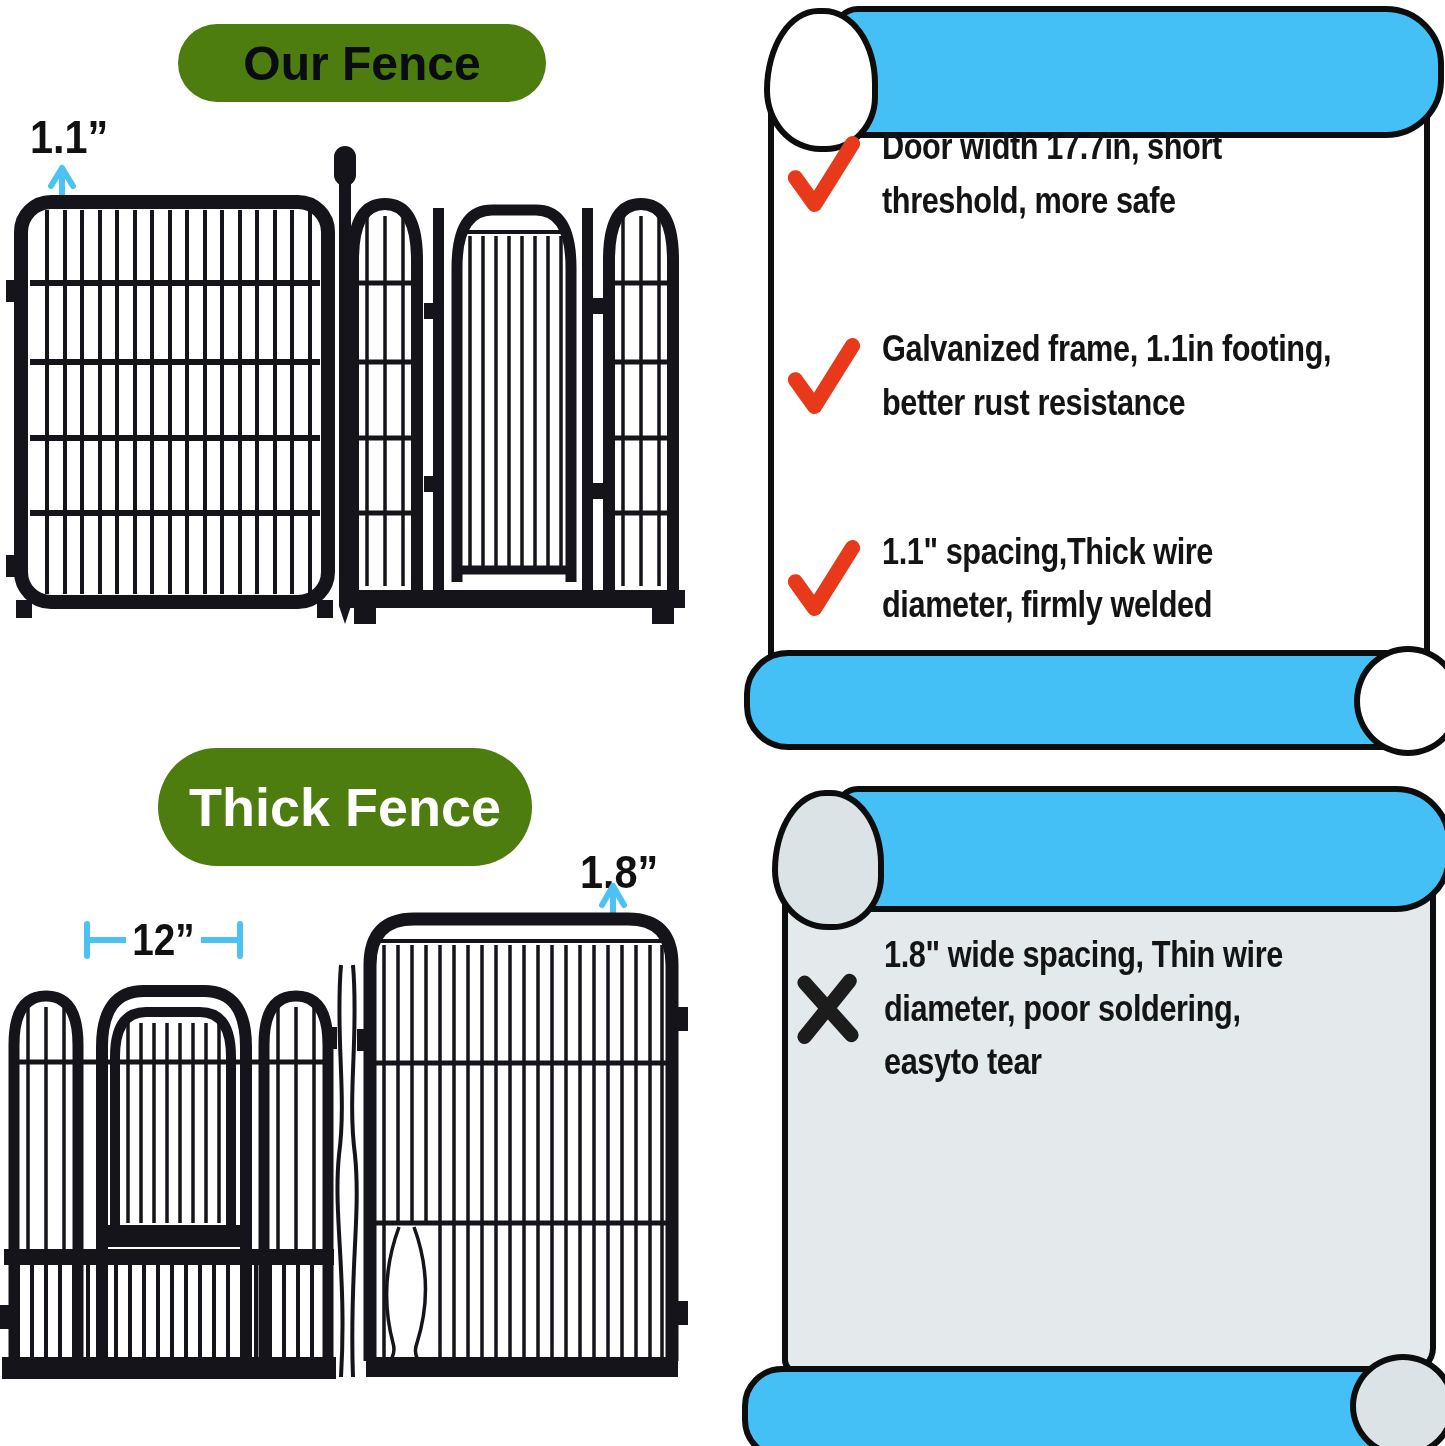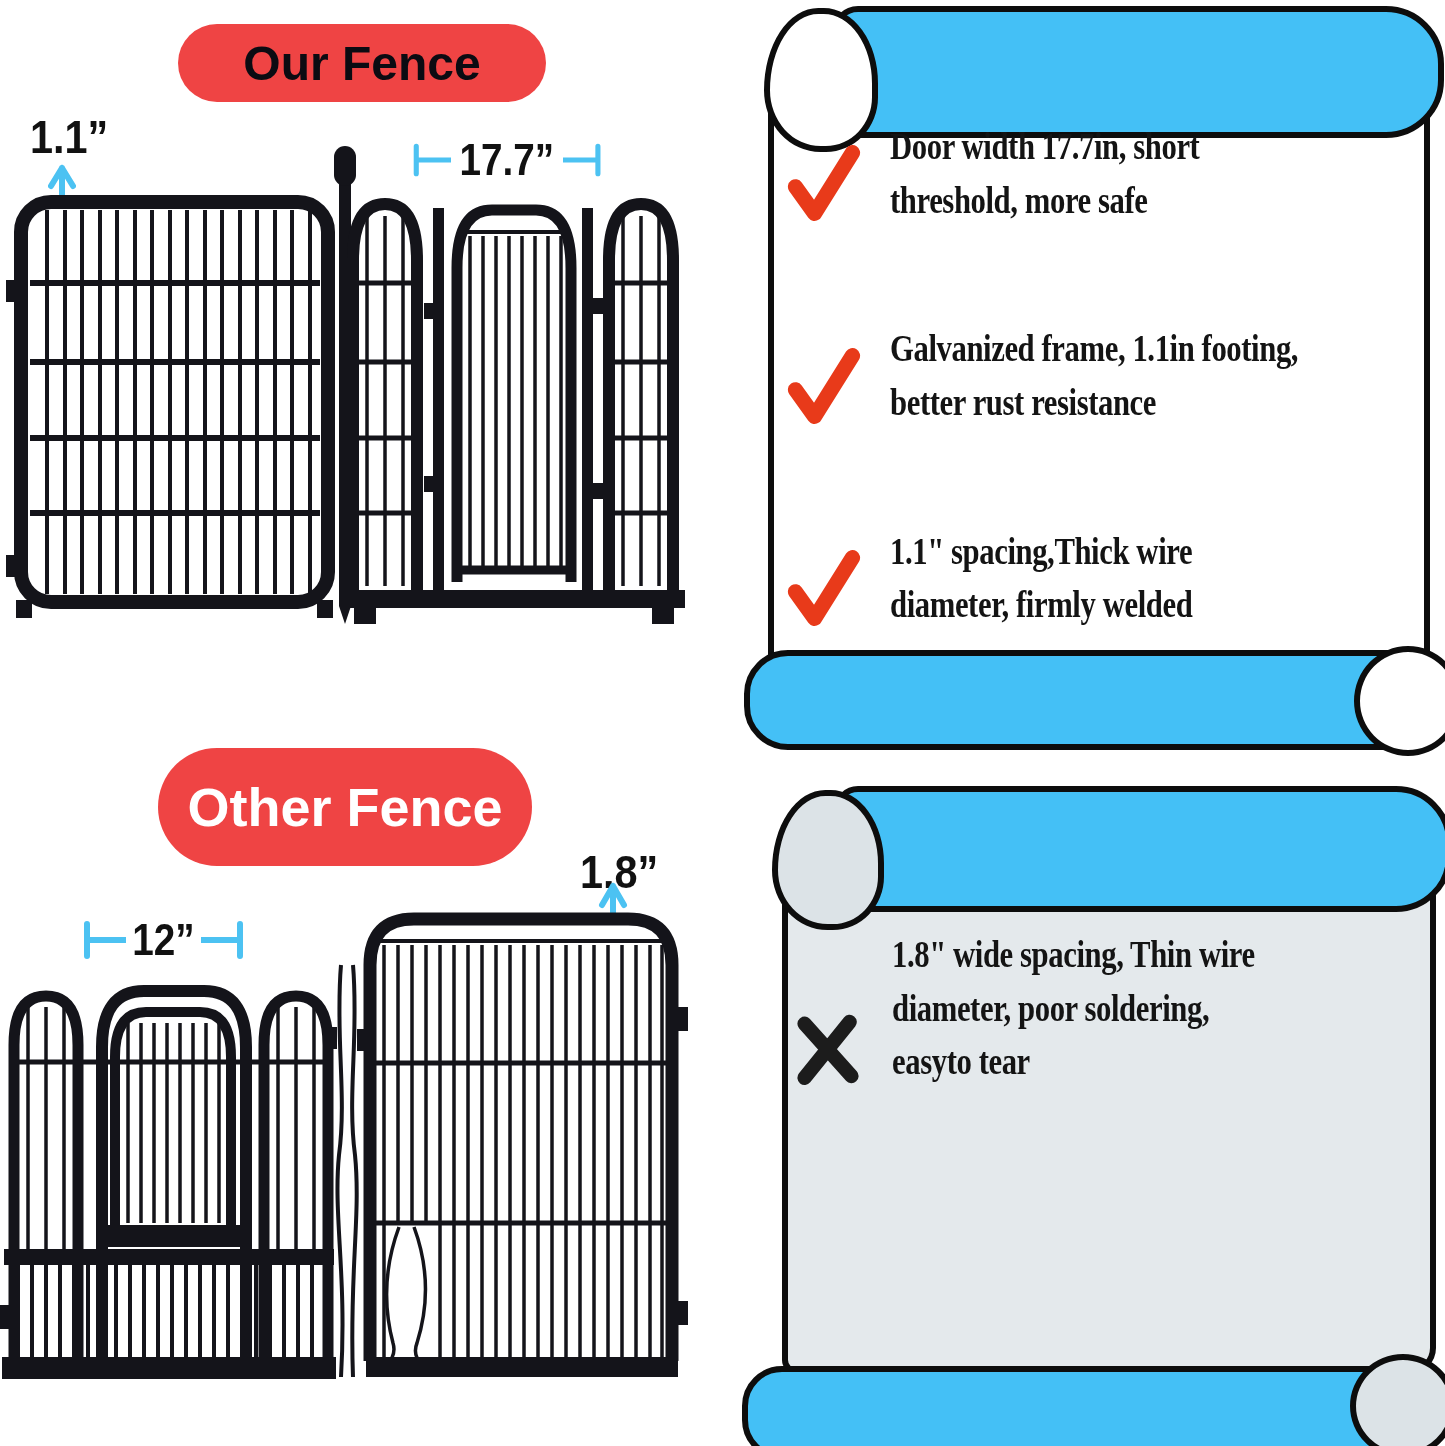--- a/index.html
+++ b/index.html
@@ -1,37 +1,37 @@
 <!DOCTYPE html>
 <html><head>
 <meta charset="utf-8">
 <style>
   html,body{margin:0;padding:0;background:#fff;}
   .canvas{position:relative;width:1445px;height:1446px;background:#ffffff;overflow:hidden;
           font-family:"Liberation Sans","DejaVu Sans",sans-serif;}
   .abs{position:absolute;}
 
   
-  .pill{position:absolute;background:#ef4444;display:flex;align-items:center;justify-content:center;
+  .pill{position:absolute;background:#4d7c0f;display:flex;align-items:center;justify-content:center;
         font-weight:bold;color:#0b0b12;}
   .pill-our{left:178px;top:24px;width:368px;height:78px;border-radius:44px;font-size:48px;}
   .pill-other{left:158px;top:748px;width:374px;height:118px;border-radius:60px;font-size:54px;color:#ffffff;}
 
   
   .dim{position:absolute;font-weight:bold;color:#111;font-size:46px;transform:scaleX(.9);transform-origin:left top;white-space:nowrap;}
   .dimrow{position:absolute;display:flex;align-items:center;}
   .dimrow .dim-text{font-weight:bold;color:#111;font-size:44px;transform:scaleX(.88);transform-origin:center;white-space:nowrap;padding:0 2px;}
 
   
   .scroll{position:absolute;}
   .scroll-body{position:absolute;background:#fff;border:6px solid #0d0d0d;z-index:1;}
   .roll{position:absolute;background:#44c0f6;border:6px solid #0d0d0d;z-index:2;}
   .curl{position:absolute;background:#fff;border:6px solid #0d0d0d;z-index:3;}
   .scroll-list{position:absolute;z-index:4;display:flex;flex-direction:column;justify-content:space-between;}
-  .item{display:flex;align-items:flex-end;gap:28px;font-family:Liberation Serif, serif;}
+  .item{display:flex;align-items:center;gap:20px;}
   .item-text{font-weight:bold;color:#141414;font-size:37px;line-height:1.45;letter-spacing:-.5px;
              transform:scaleX(.83);transform-origin:left top;}
   .item-text.small{font-size:34.5px;}
   .tline{white-space:nowrap;}
   .icn{flex:0 0 auto;}
 
   .gray-body{background:#e4e9ec;}
   .gray-curl{background:#dce3e7;}
 </style>
 </head>
@@ -42,29 +42,20 @@
   <div class="pill pill-our">
     <span>Our Fence</span>
   </div>
 
   <div class="dim" style="left:30px;top:110px;">1.1”</div>
 
   <svg class="abs" style="left:48px;top:160px;" width="28" height="82" viewBox="0 0 28 82">
     <path d="M14 8L3 26M14 8L25 26M14 8V72M5 76H23" stroke="#4cc2f2" stroke-width="6" stroke-linecap="round" fill="none"></path>
   </svg>
 
-  <div class="dimrow" style="left:412px;top:138px;width:190px;height:44px;">
-    <svg width="46" height="40" viewBox="0 0 46 40">
-      <path d="M5 4V36M5 20H46" stroke="#4cc2f2" stroke-width="6" stroke-linecap="round" fill="none"></path>
-    </svg>
-    <span class="dim-text">17.7”</span>
-    <svg width="46" height="40" viewBox="0 0 46 40">
-      <path d="M41 4V36M0 20H41" stroke="#4cc2f2" stroke-width="6" stroke-linecap="round" fill="none"></path>
-    </svg>
-  </div>
 
   <svg class="abs" style="left:0;top:100px;" width="740" height="560" viewBox="0 0 740 560">
     <g stroke="#14141a" fill="none">
 
       <rect x="21" y="102" width="307" height="400" rx="30" fill="#ffffff" stroke-width="14"></rect>
       <path d="M47 110V494M65 110V494M82 110V494M100 110V494M117 110V494M135 110V494M152 110V494M170 110V494M187 110V494M205 110V494M222 110V494M240 110V494M257 110V494M275 110V494M292 110V494M310 110V494" stroke-width="4"></path>
       <path d="M30 183H320M30 262H320M30 338H320M30 413H320" stroke-width="6"></path>
       <rect x="6" y="180" width="12" height="22" fill="#14141a" stroke="none"></rect>
       <rect x="6" y="455" width="12" height="22" fill="#14141a" stroke="none"></rect>
       <rect x="16" y="500" width="16" height="18" fill="#14141a" stroke="none"></rect>
@@ -94,21 +85,21 @@
       <path d="M623 116V486M641 116V486M659 116V486" stroke-width="3.5"></path>
       <path d="M615 183H667M615 262H667M615 338H667M615 413H667" stroke-width="5"></path>
 
       <rect x="343" y="490" width="342" height="18" fill="#14141a" stroke="none"></rect>
       <rect x="354" y="508" width="22" height="16" fill="#14141a" stroke="none"></rect>
       <rect x="652" y="508" width="22" height="16" fill="#14141a" stroke="none"></rect>
     </g>
   </svg>
 
   <div class="pill pill-other">
-    <span>Other Fence</span>
+    <span>Thick Fence</span>
   </div>
 
   <div class="dim" style="left:580px;top:845px;">1.8”</div>
 
   <svg class="abs" style="left:598px;top:878px;" width="30" height="100" viewBox="0 0 30 100">
     <path d="M15 8L4 27M15 8L26 27M15 8V88M6 92H24" stroke="#4cc2f2" stroke-width="6" stroke-linecap="round" fill="none"></path>
   </svg>
 
   <div class="dimrow" style="left:82px;top:918px;width:176px;height:44px;text-align:center;">
     <svg width="44" height="40" viewBox="0 0 44 40">

